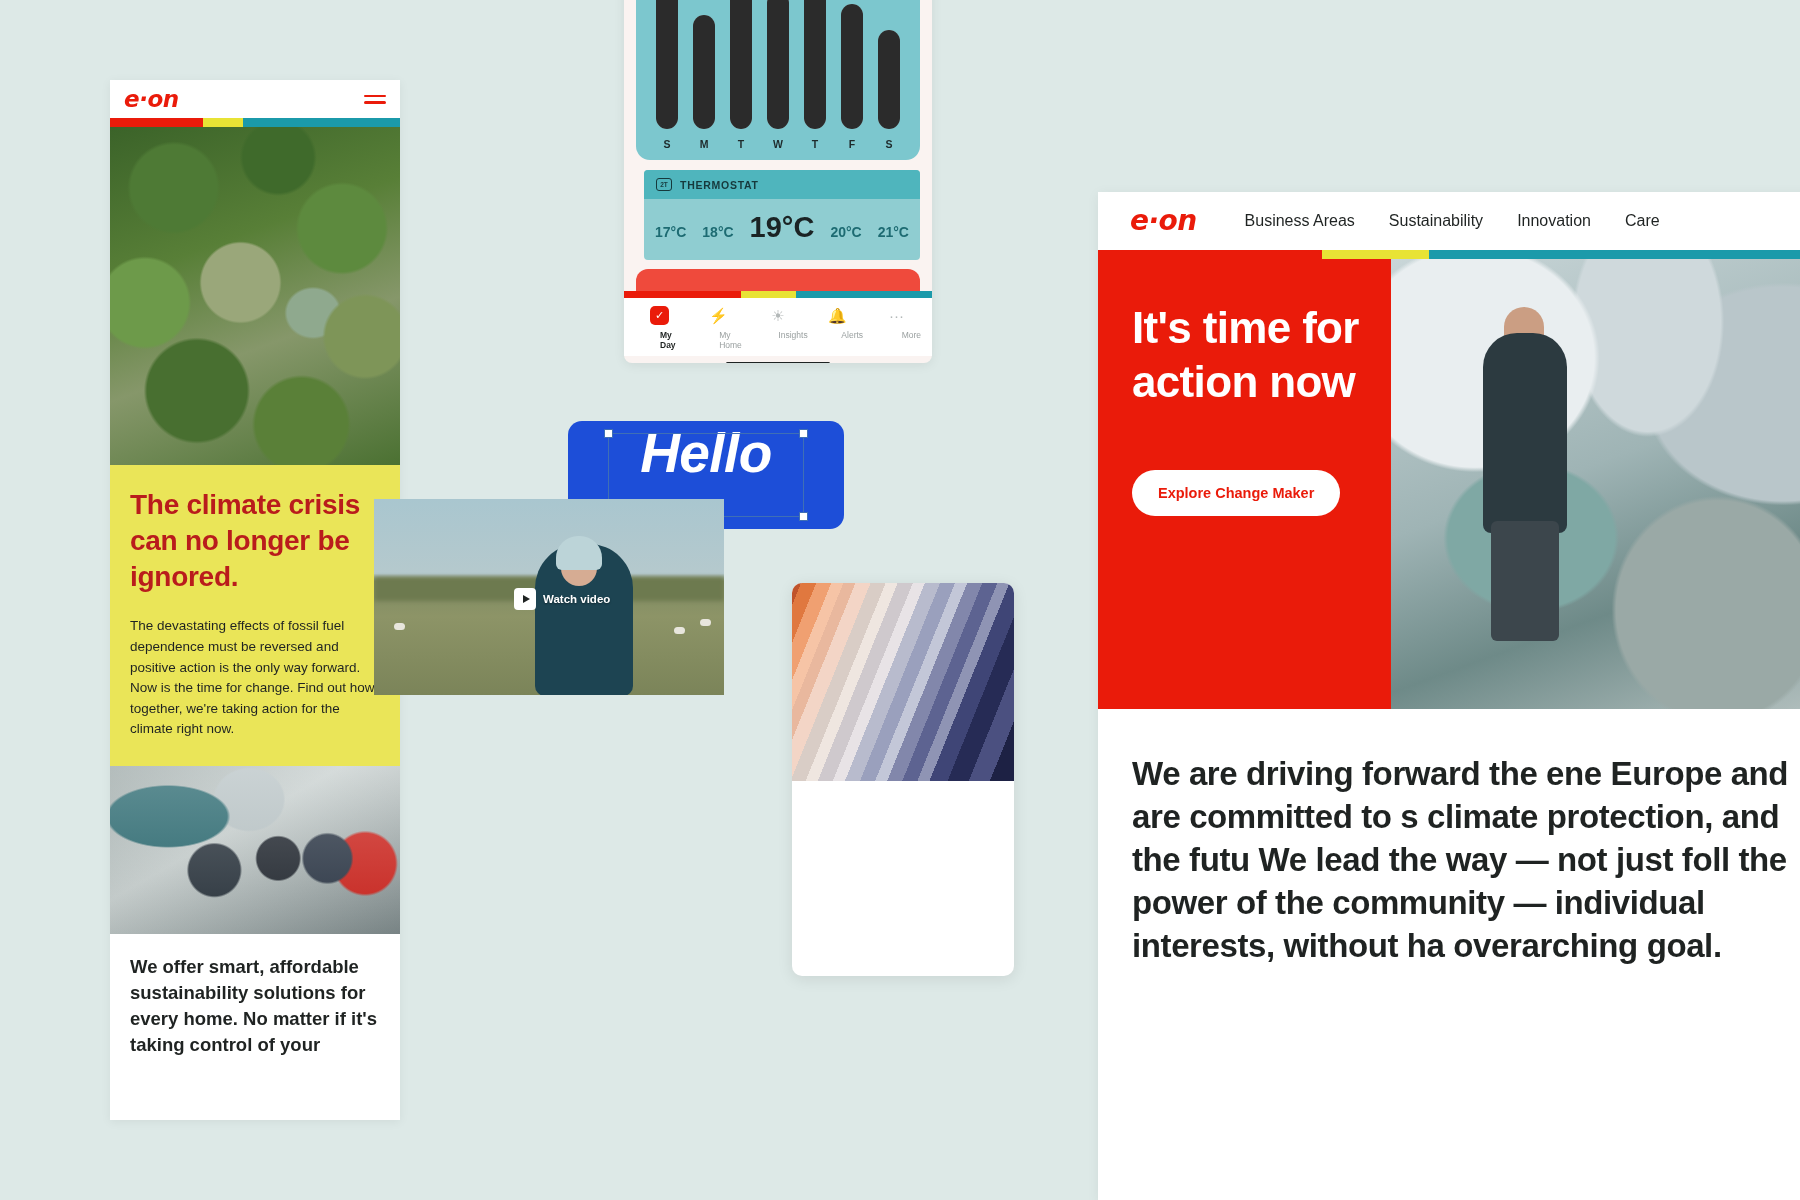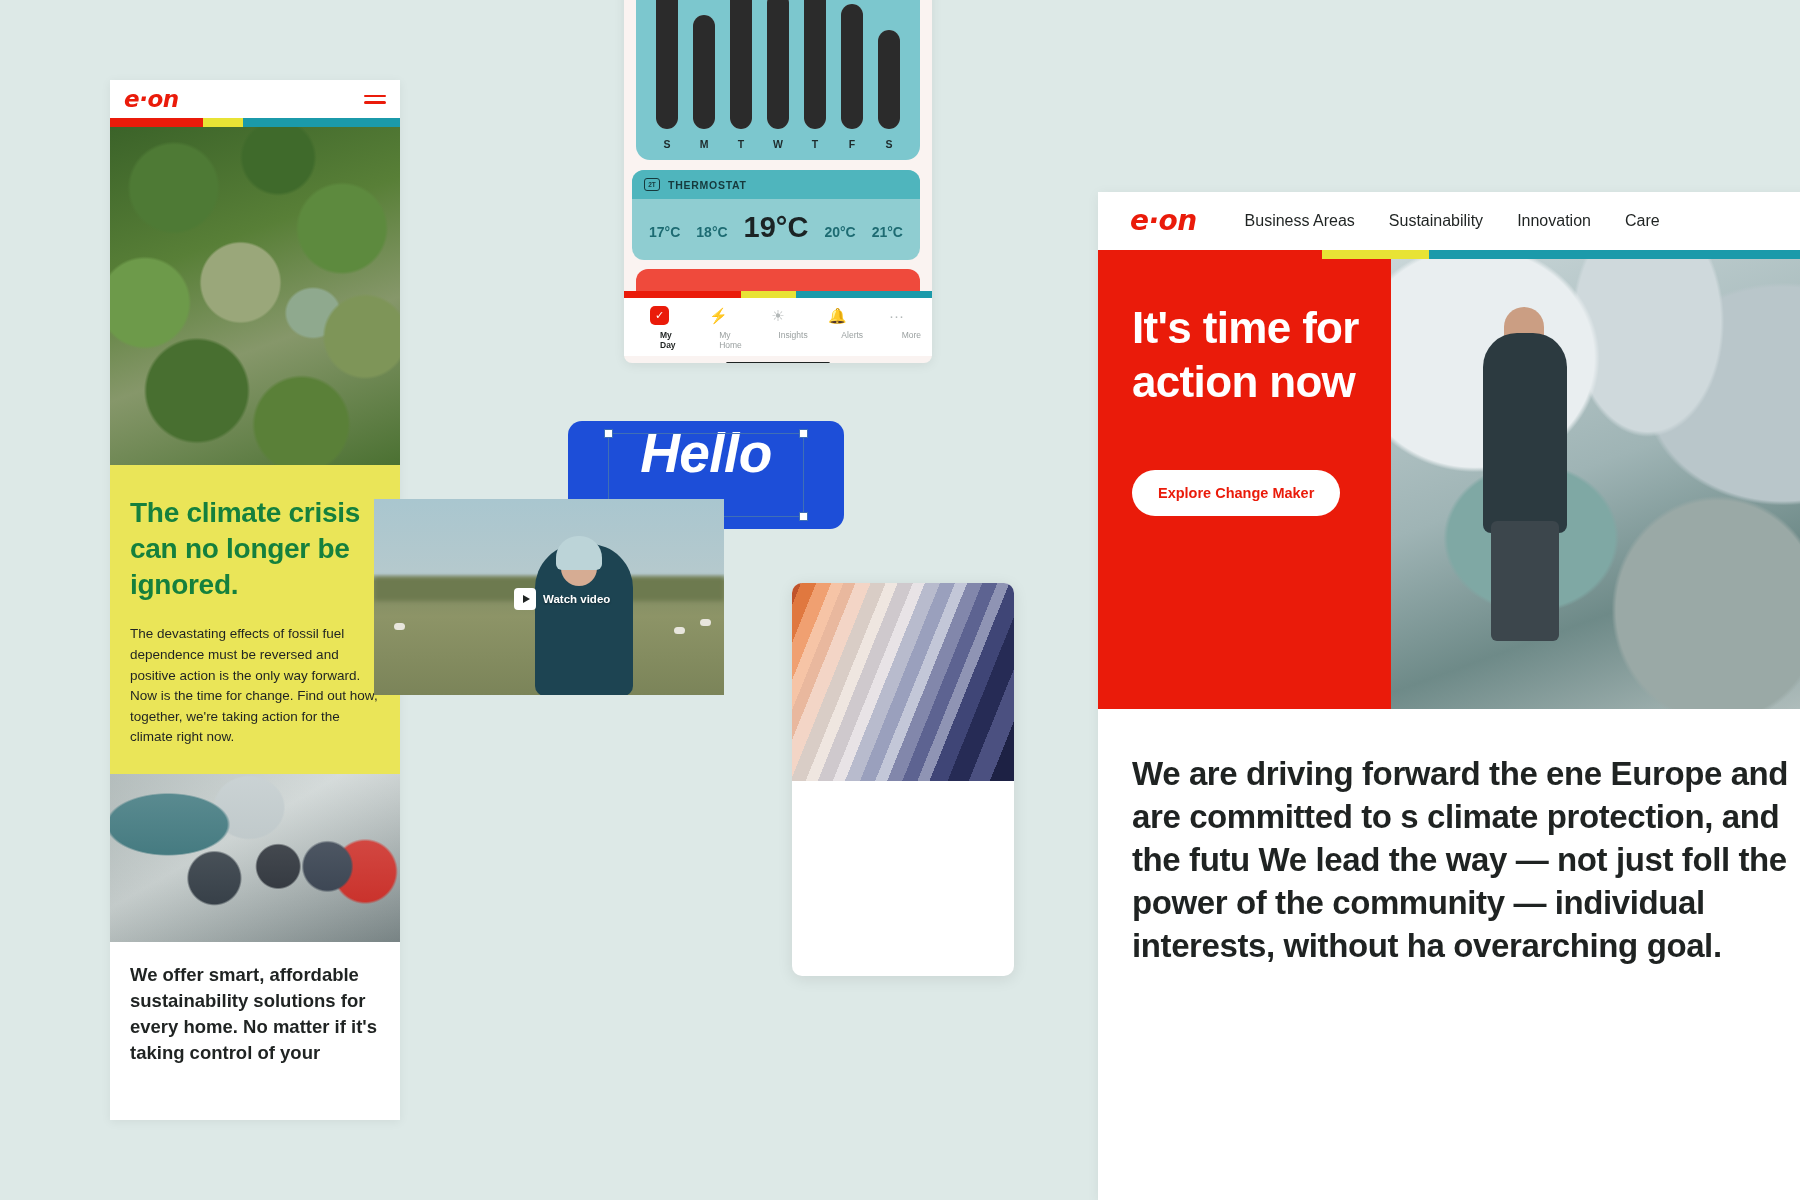--- a/index.html
+++ b/index.html
@@ -43,21 +43,21 @@
       radial-gradient(circle at 80% 30%, #5d8a3e 0 13%, transparent 14%),
       radial-gradient(circle at 12% 52%, #6d9a4a 0 14%, transparent 15%),
       radial-gradient(circle at 45% 46%, #9aa77a 0 16%, transparent 17%),
       radial-gradient(circle at 88% 62%, #7e9558 0 12%, transparent 13%),
       radial-gradient(circle at 30% 78%, #486f30 0 15%, transparent 16%),
       radial-gradient(circle at 66% 88%, #5a8038 0 13%, transparent 14%),
       radial-gradient(ellipse at 70% 55%, #8fa98e 0 9%, transparent 10%),
       linear-gradient(160deg,#3b6329 0%, #587f37 35%, #86976a 62%, #4b7132 100%);
   }
   .yellow-block { background:#eae558; padding: 22px 20px 26px 20px; }
-  .yellow-block h2 { font-size: 28px; line-height: 1.28; color: #15803d; font-weight: 700; letter-spacing: -0.01em; margin-top: 8px;}
+  .yellow-block h2 { font-size: 28px; line-height: 1.28; color: #b91c1c; font-weight: 700; letter-spacing: -0.01em;}
   .yellow-block p { margin-top: 22px; font-size: 13.5px; line-height: 1.52; color:#1f2322; }
 
   .team-img {
     height: 168px; width: 100%;
     background:
       linear-gradient(180deg, rgba(255,255,255,.25), rgba(0,0,0,.05)),
       radial-gradient(ellipse at 20% 30%, #2b6a71 0 18%, transparent 19%),
       radial-gradient(ellipse at 48% 20%, #b9c4c6 0 16%, transparent 17%),
       radial-gradient(circle at 36% 62%, #2d3740 0 12%, transparent 13%),
       radial-gradient(circle at 58% 55%, #252b33 0 11%, transparent 12%),
@@ -79,21 +79,21 @@
     margin: 10px 12px 0 12px; background:#7cc7ce; border-radius: 14px;
     padding: 16px 12px 10px 12px; height: 242px;
     display:flex; flex-direction:column; justify-content:flex-end;
   }
   .bars { display:flex; align-items:flex-end; justify-content:space-between; height: 190px; padding: 0 8px; }
   .bar-col { width: 22px; display:flex; flex-direction:column; align-items:center; }
   .bar-track { width: 22px; border-radius: 11px; background: rgba(255,255,255,.42); position:relative; display:flex; align-items:flex-end;}
   .bar-fill { width: 22px; background:#2b2b2b; border-radius: 11px; }
   .bar-lab { margin-top: 9px; font-size: 10.5px; font-weight: 700; color:#1e2a2b; }
 
-  .thermo-card { margin: 10px 12px 0 8px; background:#8fcdd1; border-radius: 12px; overflow:hidden; }
+  .thermo-card { margin: 10px 12px 0 20px; background:#8fcdd1; border-radius: 4px; overflow:hidden; }
   .thermo-head { background:#4fb5bd; padding: 8px 12px; display:flex; align-items:center; gap: 8px; }
   .thermo-head .tile { width:16px;height:13px;border:1.6px solid #16393c;border-radius:3px;display:flex;align-items:center;justify-content:center;font-size:6.5px;font-weight:700;color:#16393c;}
   .thermo-head span.lbl { font-size: 10.5px; font-weight: 700; letter-spacing: .07em; color:#16393c; }
   .thermo-body { display:flex; align-items:baseline; justify-content:center; gap: 16px; padding: 12px 8px 16px 8px; }
   .t-dim { font-size: 14px; font-weight: 700; color:#1d6b72; }
   .t-big { font-size: 29px; font-weight: 700; color:#1b2324; }
 
   .red-peek { margin: 9px 12px 0 12px; height: 22px; background:#ef4a3c; border-radius: 12px 12px 0 0; }
   .app-brandbar { display:flex; height:7px; }
   .app-brandbar .r{background:#ea1b0a;flex:0 0 38%;}

